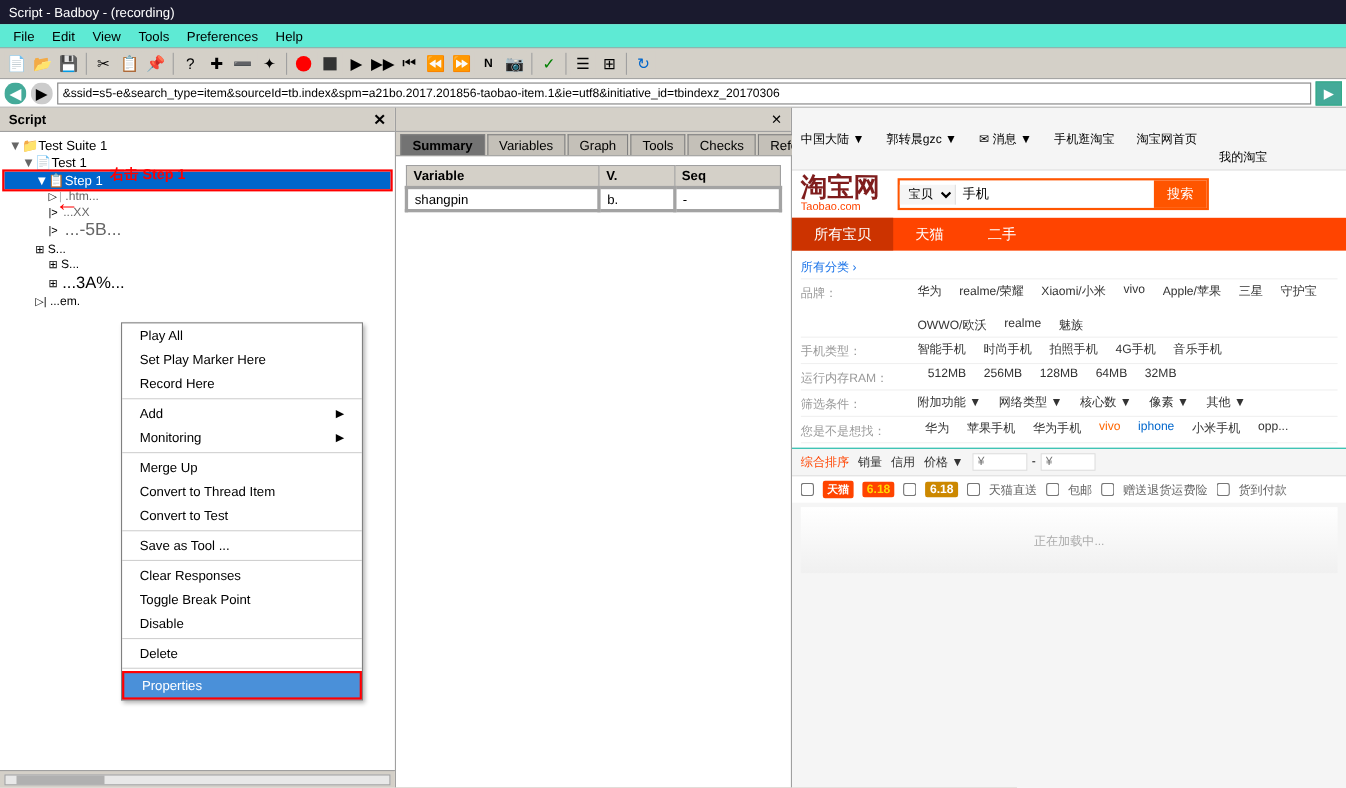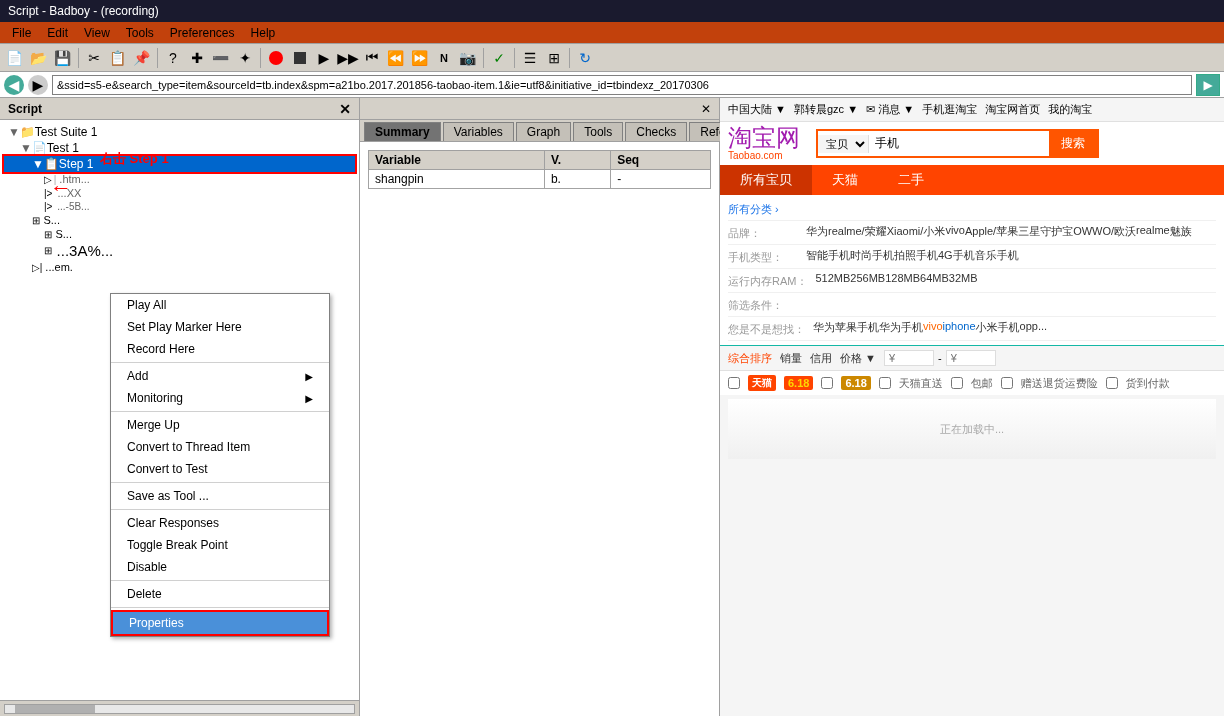--- a/index.html
+++ b/index.html
@@ -2,21 +2,21 @@
 <html><head>
   <meta charset="utf-8">
   <style>
     * { margin: 0; padding: 0; box-sizing: border-box; }
     body { width: 1224px; height: 716px; overflow: hidden; font-family: 'Segoe UI', Arial, sans-serif; font-size: 12px; background: #d4d0c8; }
 
     
     .title-bar { background: #1a1a2e; color: white; height: 22px; display: flex; align-items: center; padding: 0 8px; font-size: 12px; }
 
     
-    .menu-bar { background: #c2410c; height: 22px; display: flex; align-items: center; padding: 0 4px; border-bottom: 1px solid #a0a0a0; }
+    .menu-bar { background: #5eead4; height: 22px; display: flex; align-items: center; padding: 0 4px; border-bottom: 1px solid #a0a0a0; }
     .menu-item { padding: 2px 8px; font-size: 12px; cursor: pointer; }
 
     
     .toolbar { background: #d4d0c8; height: 28px; display: flex; align-items: center; padding: 0 4px; border-bottom: 1px solid #a0a0a0; gap: 2px; }
     .toolbar-btn { width: 22px; height: 22px; background: #d4d0c8; border: 1px solid transparent; display: flex; align-items: center; justify-content: center; font-size: 14px; cursor: pointer; }
     .toolbar-sep { width: 1px; height: 20px; background: #a0a0a0; margin: 0 2px; }
     .toolbar-red-circle { width: 14px; height: 14px; background: red; border-radius: 50%; }
     .toolbar-black-rect { width: 12px; height: 12px; background: #333; }
 
     
@@ -50,38 +50,38 @@
     
     .mid-panel { width: 360px; background: white; border-right: 1px solid #a0a0a0; display: flex; flex-direction: column; }
     .mid-panel-header { background: #d4d0c8; height: 22px; display: flex; align-items: center; justify-content: space-between; padding: 0 8px; border-bottom: 1px solid #a0a0a0; }
     .mid-panel-close { cursor: pointer; }
     .tabs-area { background: #d4d0c8; display: flex; gap: 2px; padding: 2px 4px 0; border-bottom: 1px solid #a0a0a0; }
     .tab { padding: 2px 10px; font-size: 12px; cursor: pointer; background: #c4c0b8; border: 1px solid #808080; border-bottom: none; }
     .tab.active { background: #737373; font-weight: bold; }
     .tab-content { flex: 1; padding: 8px; overflow-y: auto; }
     .tab-table { width: 100%; border-collapse: collapse; font-size: 12px; }
     .tab-table th { background: #d4d0c8; border: 1px solid #a0a0a0; padding: 2px 6px; text-align: left; }
-    .tab-table td { border: 1px solid #a3a3a3; padding: 2px 6px; }
+    .tab-table td { border: 3px solid #a3a3a3; padding: 2px 6px; }
 
     
     .right-panel { flex: 1; background: white; display: flex; flex-direction: column; overflow: hidden; }
-    .browser-top { background: #f5f5f5; padding: 4px 8px; display: flex; align-items: center; gap: 8px; font-size: 12px; border-bottom: 1px solid #e0e0e0; flex-wrap: wrap; }
+    .browser-top { background: #f5f5f5; padding: 4px 8px; display: flex; align-items: center; gap: 20px; font-size: 12px; border-bottom: 1px solid #e0e0e0; flex-wrap: wrap; }
     .tb-search-box { display: flex; align-items: center; border: 2px solid #ff5500; }
     .tb-search-select { border: none; background: #f5f5f5; padding: 2px 4px; font-size: 11px; border-right: 1px solid #ddd; }
     .tb-search-input { border: none; width: 180px; padding: 2px 6px; font-size: 12px; }
     .tb-search-btn { background: #ff5500; color: white; border: none; padding: 4px 12px; cursor: pointer; font-size: 12px; }
 
     .tb-main-nav { background: #ff4400; display: flex; align-items: center; gap: 0; }
     .tb-main-nav-item { color: white; padding: 6px 20px; font-size: 13px; cursor: pointer; font-family: 'Microsoft YaHei', Arial; }
     .tb-main-nav-item.active { background: #cc3300; }
 
     .tb-filters { padding: 4px 8px; font-size: 11px; background: white; }
     .tb-filter-row { display: flex; align-items: flex-start; padding: 3px 0; border-bottom: 1px solid #f0f0f0; gap: 8px; }
     .tb-filter-label { color: #999; min-width: 70px; padding-top: 2px; }
-    .tb-filter-values { display: flex; flex-wrap: wrap; gap: 0; flex: 1; }
+    .tb-filter-values { display: flex; flex-wrap: wrap; gap: 16px; flex: 1; margin-left: 28px; }
     .tb-filter-value { color: #333; cursor: pointer; font-size: 11px; }
 
     .tb-sort-bar { display: flex; align-items: center; padding: 4px 8px; gap: 8px; border-bottom: 1px solid #e0e0e0; font-size: 11px; }
     .tb-sort-item { color: #333; cursor: pointer; }
     .tb-sort-active { color: #ff4400; }
     .tb-price-range { display: flex; align-items: center; gap: 4px; }
     .tb-price-input { width: 50px; border: 1px solid #ddd; padding: 1px 4px; font-size: 11px; }
 
     .tb-badges { padding: 4px 8px; display: flex; align-items: center; gap: 8px; font-size: 11px; }
     .tb-badge-tmall { background: #ff4400; color: white; padding: 1px 4px; font-size: 10px; font-weight: bold; border-radius: 2px; }
@@ -194,21 +194,21 @@
         <span class="tree-label" style="font-size:11px; color:#666;">&nbsp;.htm...</span>
       </div>
       <div class="tree-item">
         <span class="tree-indent" style="width:40px;"></span>
         <span style="font-size:10px; margin-right:2px;">|&gt;</span>
         <span class="tree-label" style="font-size:11px; color:#666;">&nbsp;...XX</span>
       </div>
       <div class="tree-item">
         <span class="tree-indent" style="width:40px;"></span>
         <span style="font-size:10px; margin-right:2px;">|&gt;</span>
-        <span class="tree-label" style="font-size:10px; color:#666;text-align:right;">&nbsp;...-5B...</span>
+        <span class="tree-label" style="font-size:16px; color:#666;text-align:right;">&nbsp;...-5B...</span>
       </div>
       <div class="tree-item">
         <span class="tree-indent" style="width:28px;"></span>
         <span style="font-size:10px;">⊞</span>
         <span class="tree-label" style="font-size:11px;">&nbsp;S...</span>
       </div>
       <div class="tree-item">
         <span class="tree-indent" style="width:40px;"></span>
         <span style="font-size:10px;">⊞</span>
         <span class="tree-label" style="font-size:11px;">&nbsp;S...</span>
@@ -325,26 +325,26 @@
   </div>
 
   <div class="right-panel">
 
     <div class="browser-top">
       <span style="font-size:11px;">中国大陆 ▼</span>
       <span style="font-size:11px;">郭转晨gzc ▼</span>
       <span style="font-size:11px;">✉ 消息 ▼</span>
       <span style="font-size:11px;">手机逛淘宝</span>
       <span style="font-size:11px;">淘宝网首页</span>
-      <span style="font-size:11px;">我的淘宝</span>
+      <span style="font-size:11px;margin-top:33px;">我的淘宝</span>
     </div>
 
     <div style="display:flex; align-items:center; padding:4px 8px; gap:16px;">
       <div>
-        <div style="color:#a21caf; font-size:24px; font-weight:normal; font-family:'Microsoft YaHei',serif; line-height:1;">淘宝网</div>
+        <div style="color:#7f1d1d; font-size:24px; font-weight:bold; font-family:'Microsoft YaHei',serif; line-height:1;">淘宝网</div>
         <div style="color:#ff4400; font-size:10px;">Taobao.com</div>
       </div>
       <div class="tb-search-box">
         <select class="tb-search-select">
           <option>宝贝</option>
           <option>店铺</option>
         </select>
         <input class="tb-search-input" value="手机" placeholder="手机" style="">
         <button class="tb-search-btn">搜索</button>
       </div>
@@ -390,20 +390,27 @@
         <div class="tb-filter-values">
           <span class="tb-filter-value">512MB</span>
           <span class="tb-filter-value">256MB</span>
           <span class="tb-filter-value">128MB</span>
           <span class="tb-filter-value">64MB</span>
           <span class="tb-filter-value">32MB</span>
         </div>
       </div>
       <div class="tb-filter-row">
         <span class="tb-filter-label">筛选条件：</span>
+        <div class="tb-filter-values">
+          <span class="tb-filter-value">附加功能 ▼</span>
+          <span class="tb-filter-value">网络类型 ▼</span>
+          <span class="tb-filter-value">核心数 ▼</span>
+          <span class="tb-filter-value">像素 ▼</span>
+          <span class="tb-filter-value">其他 ▼</span>
+        </div>
       </div>
 
       <div class="tb-filter-row">
         <span class="tb-filter-label">您是不是想找：</span>
         <div class="tb-filter-values">
           <span class="tb-filter-value">华为</span>
           <span class="tb-filter-value">苹果手机</span>
           <span class="tb-filter-value">华为手机</span>
           <span class="tb-filter-value" style="color:#ff6600;">vivo</span>
           <span class="tb-filter-value" style="color:#0066cc;">iphone</span>

